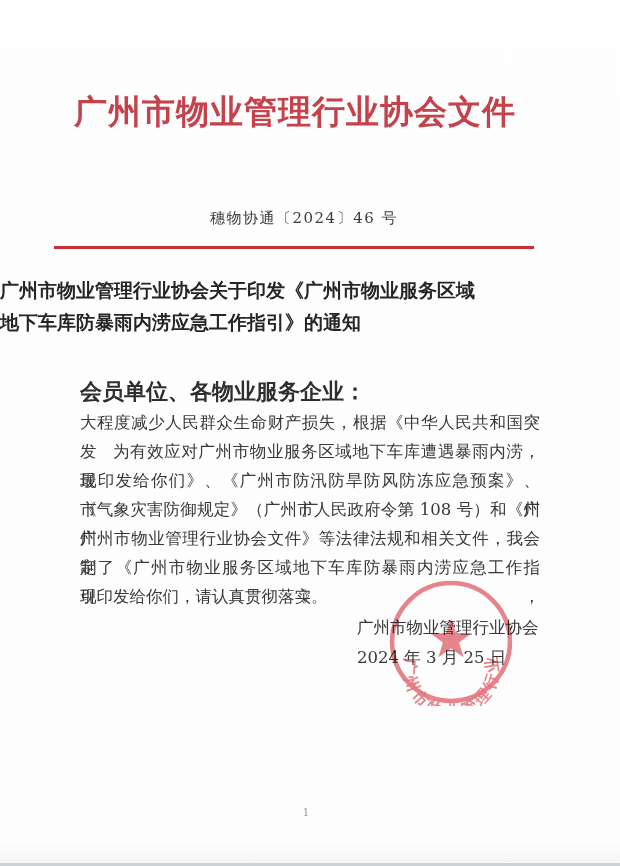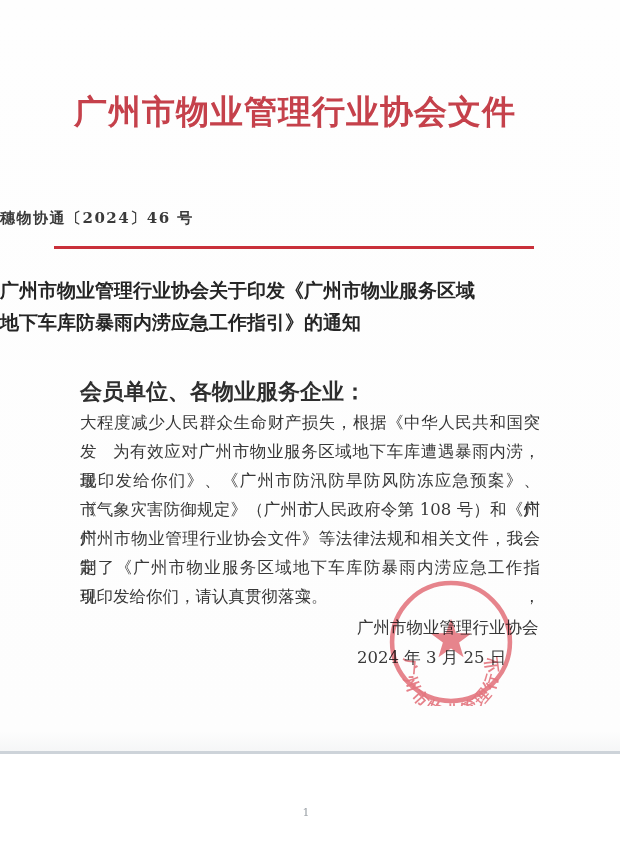--- a/index.html
+++ b/index.html
@@ -7,44 +7,44 @@
     padding: 0;
     width: 620px;
     height: 866px;
     background: #ffffff;
     overflow: hidden;
     font-family: "DejaVu Serif", "Liberation Serif", serif;
   }
   .page {
     position: relative;
     width: 620px;
-    height: 754px;
+    height: 866px;
     background: linear-gradient(180deg, #fefefe 0%, #fdfdfd 97%, #f4f5f6 100%);
   }
   .doc-header {
     position: absolute;
     top: 90px;
     left: 0;
     width: 590px;
     text-align: center;
     font-size: 33px;
     font-weight: bold;
     letter-spacing: 1px;
     color: #c5414b;
     margin: 0;
   }
   .doc-number {
     position: absolute;
     top: 209px;
     left: 0;
     width: 608px;
+    text-align: center;
     font-size: 15px;
     letter-spacing: 1.5px;
     color: #3a3a3a;
-    font-weight: bold;
   }
   .red-rule {
     position: absolute;
     top: 246px;
     left: 54px;
     width: 480px;
     height: 3px;
     background: #c9303a;
   }
   .notice-title {

